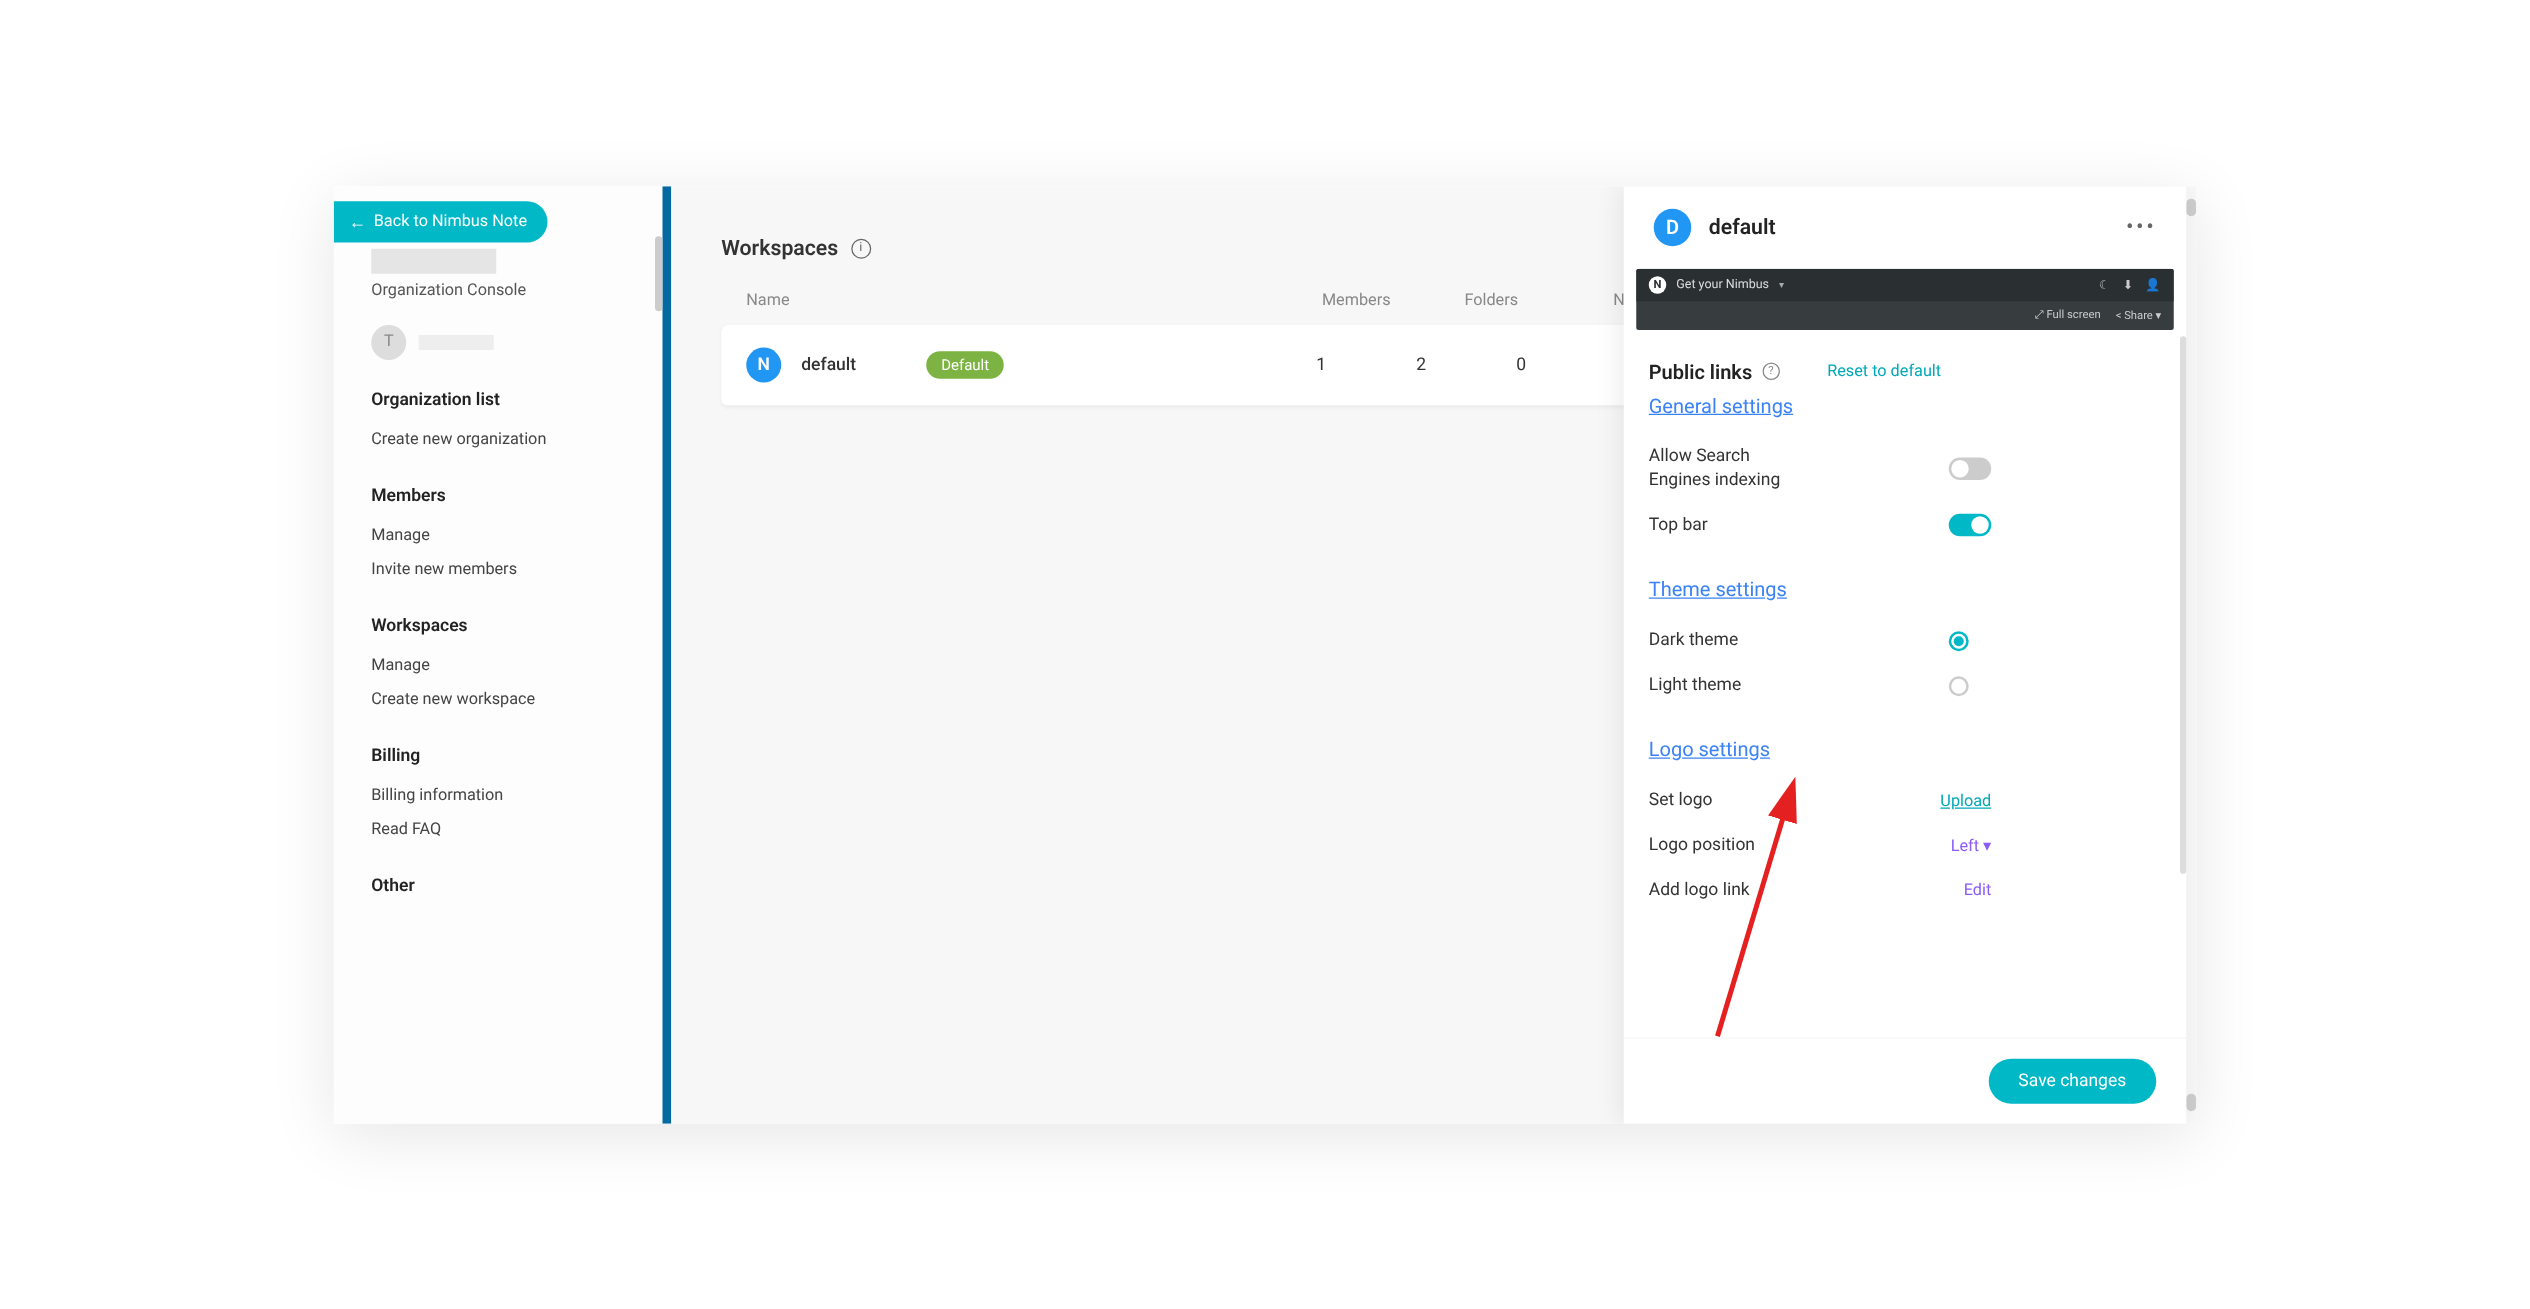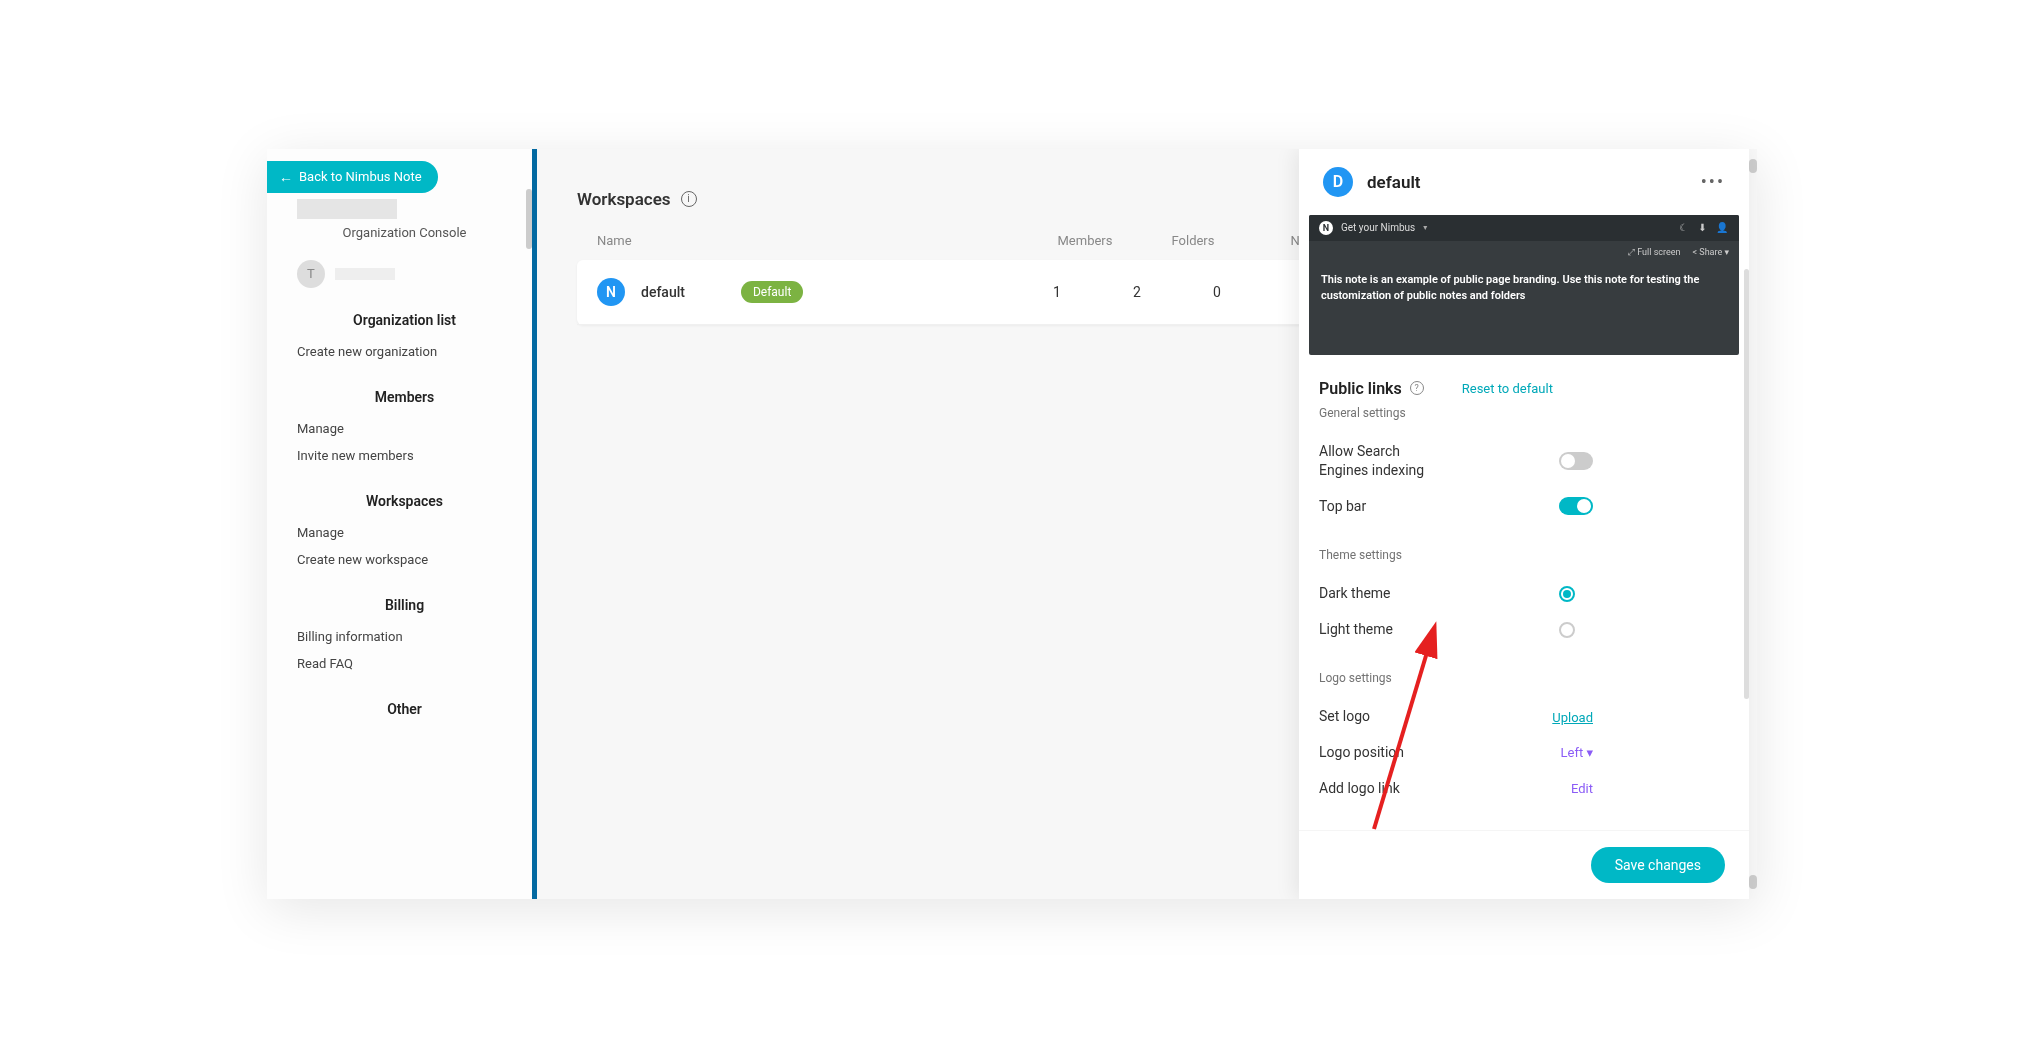--- a/index.html
+++ b/index.html
@@ -5,21 +5,21 @@
 * { margin: 0; padding: 0; box-sizing: border-box; font-family: -apple-system, BlinkMacSystemFont, "Segoe UI", Roboto, "Helvetica Neue", Arial, sans-serif; }
 body { background: #fff; display: flex; justify-content: center; align-items: center; min-height: 100vh; }
 .outer-frame { width: 1490px; height: 750px; background: #fff; box-shadow: 0 10px 50px rgba(0,0,0,0.1); position: relative; }
 .app { width: 100%; height: 100%; position: relative; overflow: hidden; }
 
 
 .back-btn { position: absolute; top: 12px; left: 0; background: #00b8c6; color: #fff; padding: 8px 16px 8px 12px; border-radius: 0 18px 18px 0; font-size: 13px; cursor: pointer; display: flex; align-items: center; gap: 6px; z-index: 10; }
 .back-btn .arrow { font-size: 14px; }
 
 
-.sidebar { position: absolute; left: 0; top: 0; width: 270px; height: 100%; background: #fdfdfd; border-right: 5px solid #0369a1; padding: 50px 0 0 0; overflow-y: auto; text-align: center; }
+.sidebar { position: absolute; left: 0; top: 0; width: 270px; height: 100%; background: #fdfdfd; border-right: 7px solid #0369a1; padding: 50px 0 0 0; overflow-y: auto; }
 .sidebar-inner { padding: 0 20px 0 30px; }
 .org-logo-box { width: 100px; height: 20px; background: #e5e5e5; margin-bottom: 6px; }
 .org-console { font-size: 13px; color: #555; margin-bottom: 20px; }
 .user-row { display: flex; align-items: center; gap: 10px; margin-bottom: 24px; }
 .user-avatar { width: 28px; height: 28px; border-radius: 50%; background: #ddd; color: #888; display: flex; align-items: center; justify-content: center; font-size: 13px; }
 .user-name-block { width: 60px; height: 12px; background: #eee; }
 .nav-section { margin-bottom: 24px; }
 .nav-header { font-weight: 600; font-size: 14px; color: #222; margin-bottom: 10px; }
 .nav-item { font-size: 13px; color: #444; padding: 6px 0; cursor: pointer; display: flex; align-items: center; }
 .nav-item .mask { display: inline-block; width: 50px; height: 12px; background: #eee; margin-left: 4px; }
@@ -56,21 +56,21 @@
 .preview-topbar-caret { color: #aaa; font-size: 8px; }
 .preview-topbar-right { margin-left: auto; display: flex; gap: 10px; color: #ccc; font-size: 10px; }
 .preview-subbar { display: flex; justify-content: flex-end; padding: 6px 10px; gap: 12px; color: #ccc; font-size: 9px; }
 .preview-content { padding: 8px 12px 50px 12px; color: #fff; font-size: 11px; font-weight: 600; line-height: 1.5; }
 
 .section-padding { padding: 0 10px; }
 .pl-header { display: flex; align-items: center; gap: 8px; margin-bottom: 8px; }
 .pl-title { font-size: 16px; font-weight: 600; color: #222; }
 .pl-info { width: 14px; height: 14px; border: 1.5px solid #888; border-radius: 50%; display: flex; align-items: center; justify-content: center; font-size: 9px; color: #888; }
 .pl-reset { margin-left: 30px; color: #00a8b8; font-size: 13px; cursor: pointer; }
-.sub-heading { font-size: 12px; color: #737373; margin-bottom: 14px; margin-top: 4px; }
+.sub-heading { font-size: 16px; color: #3b82f6; margin-bottom: 14px; margin-top: 4px; text-decoration: underline; }
 .setting-row { display: flex; align-items: center; justify-content: space-between; padding: 8px 0; }
 .setting-label { font-size: 14px; color: #333; max-width: 130px; line-height: 1.4; }
 .setting-action { margin-right: 136px; font-size: 13px; }
 .action-link { color: #00a8b8; cursor: pointer; text-decoration: underline; }
 .action-muted { color: #8b5cf6; }
 .toggle { width: 34px; height: 18px; border-radius: 9px; position: relative; cursor: pointer; margin-right: 136px; }
 .toggle.off { background: #ccc; }
 .toggle.on { background: #00b8c6; }
 .toggle-knob { width: 14px; height: 14px; border-radius: 50%; background: #fff; position: absolute; top: 2px; }
 .toggle.off .toggle-knob { left: 2px; }
@@ -184,21 +184,20 @@
           <div class="preview-topbar-right">
             <span>☾</span>
             <span>⬇</span>
             <span>👤</span>
           </div>
         </div>
         <div class="preview-subbar">
           <span>⤢ <span>Full screen</span></span>
           <span>&lt; <span>Share</span> ▾</span>
         </div>
-        <div class="preview-content">This note is an example of public page branding. Use this note for testing the customization of public notes and folders</div>
       </div>
 
       <div class="section-padding">
         <div class="pl-header">
           <span class="pl-title">Public links</span>
           <span class="pl-info">?</span>
           <span class="pl-reset">Reset to default</span>
         </div>
         <div class="sub-heading">General settings</div>
 

